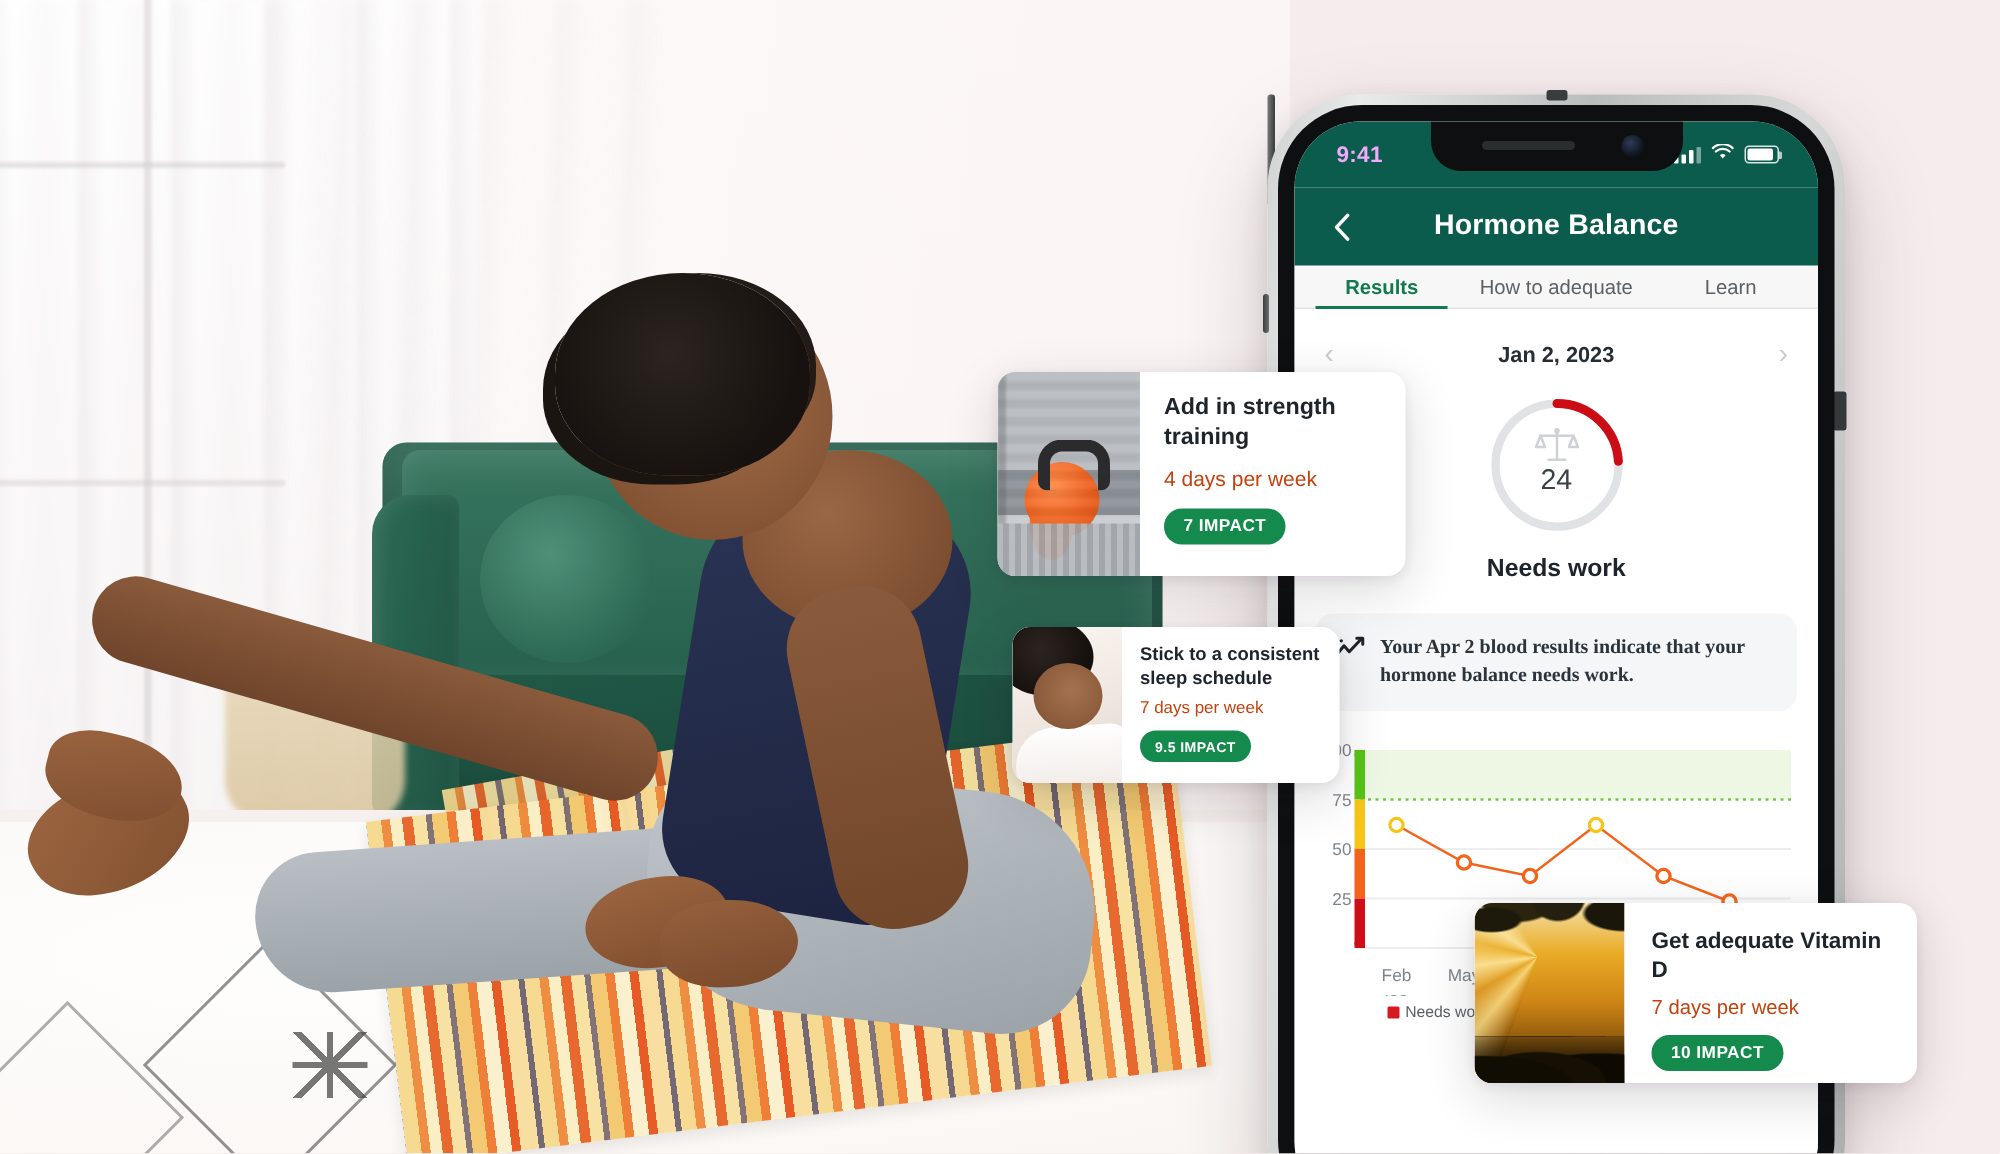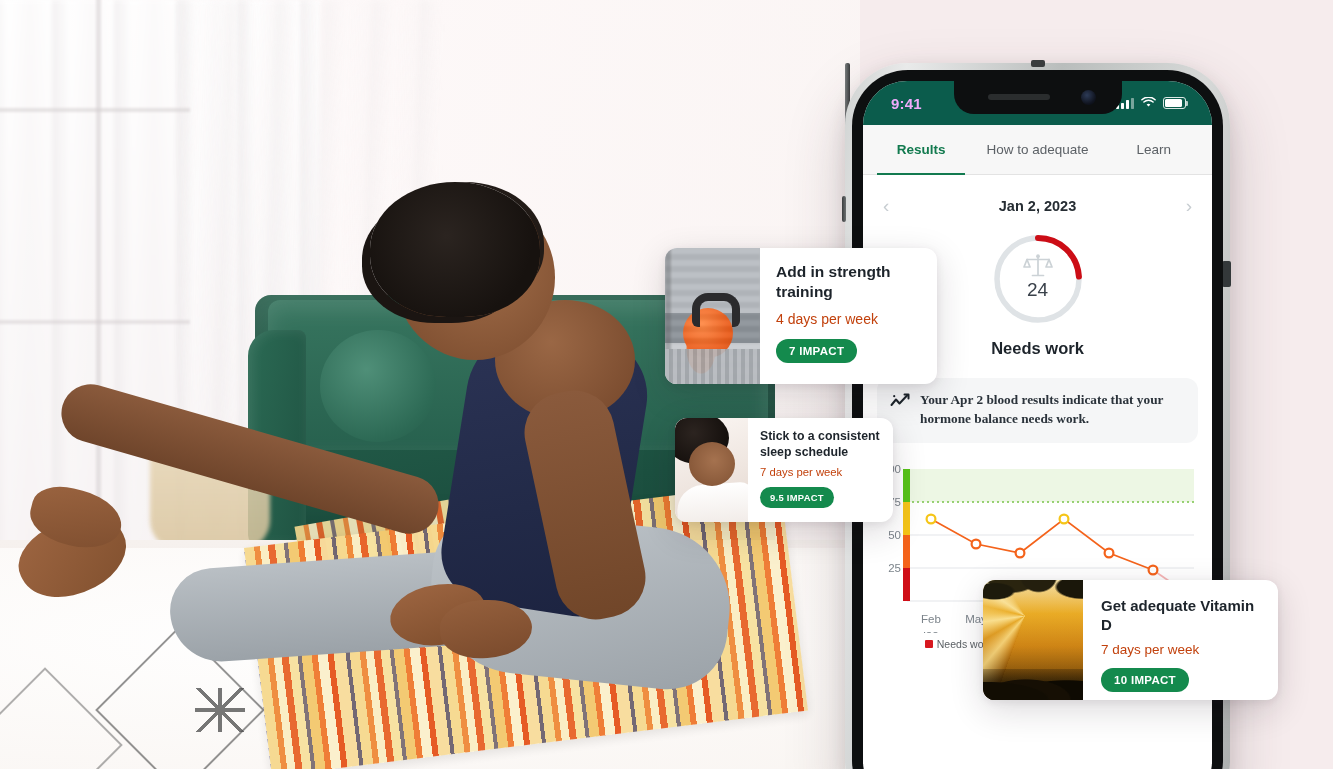--- a/index.html
+++ b/index.html
@@ -266,21 +266,21 @@
     width:26px; height:26px; display:flex; align-items:center; justify-content:center;
     cursor:pointer; flex:0 0 auto;
   }
   .app-title {
     position:absolute; left:0; right:0; text-align:center;
     font-size:19px; font-weight:700; letter-spacing:.1px; pointer-events:none;
   }
 
   
   .tabs {
-    display:flex; background:#f7f7f7; border-bottom:1px solid #e3e3e3; height:50px;
+    display:flex; background:#f7f7f7; border-bottom:1px solid #e3e3e3; height:29px;
   }
   .tab {
     flex:1; display:flex; align-items:center; justify-content:center;
     font-size:13.5px; color:#5c6166; cursor:pointer; position:relative;
   }
   .tab.active { color:#127a4f; font-weight:700; }
   .tab.active::after {
     content:""; position:absolute; left:12%; right:12%; bottom:-1px; height:2.5px; background:#127a4f;
   }
 
@@ -394,21 +394,21 @@
     content:""; position:absolute; left:14px; top:24px; width:46px; height:44px;
     border-radius:50%; background: radial-gradient(circle at 55% 42%,#a5724f,#7d4f31);
   }
   .thumb-sleep i {
     position:absolute; left:2px; bottom:-4px; width:78px; height:42px;
     background: linear-gradient(180deg,#ffffff,#f1ebe7); border-radius: 26px 14px 0 0;
     transform: rotate(-4deg);
   }
 
   
-  .card-vitd { left:983px; top:580px; width:295px; height:120px; }
+  .card-vitd { left:983px; top:602px; width:295px; height:120px; }
   .card-vitd .fcard-thumb { width:100px; }
   .card-vitd .fcard-body { padding: 16px 16px 14px 18px; }
   .card-vitd .fcard-title { font-size:15px; }
   .card-vitd .fcard-sub { font-size:13.5px; margin-top:8px; }
   .card-vitd .impact { font-size:11.5px; padding:6px 13px; margin-top:11px; }
   .thumb-sun {
     width:100%; height:100%; position:relative; overflow:hidden;
     background:
       conic-gradient(from 200deg at 42% 30%, rgba(255,236,160,.0) 0deg, rgba(255,232,150,.75) 20deg, rgba(255,210,90,.2) 40deg, rgba(255,238,170,.8) 62deg, rgba(255,205,80,.15) 84deg, rgba(255,240,180,.7) 104deg, rgba(255,200,70,.1) 130deg),
       linear-gradient(180deg,#f3e3b4 0%,#e7a822 28%,#c97d10 55%,#7d4a06 78%,#2a1c05 100%);
@@ -507,20 +507,28 @@
               <path d="M2.9 5.0 A6.8 6.8 0 0 1 12.1 5.0" stroke="#fff" stroke-width="1.5" fill="none" stroke-linecap="round"></path>
               <path d="M0.9 2.7 A9.8 9.8 0 0 1 14.1 2.7" stroke="#fff" stroke-width="1.5" fill="none" stroke-linecap="round"></path>
             </svg>
           </span>
           <span class="bat">
               <i></i>
             </span>
         </div>
       </div>
 
+      <div class="app-header">
+        <div class="back-btn">
+          <svg width="11" height="19" viewBox="0 0 11 19">
+            <path d="M9.5 1.5 L2 9.5 L9.5 17.5" stroke="#fff" stroke-width="2.2" fill="none" stroke-linecap="round" stroke-linejoin="round"></path>
+          </svg>
+        </div>
+        <div class="app-title">Hormone Balance</div>
+      </div>
 
       <div class="tabs">
         <div class="tab active">Results</div>
         <div class="tab">How to adequate</div>
         <div class="tab">Learn</div>
       </div>
 
       <div class="content">
 
         <div class="datenav">

